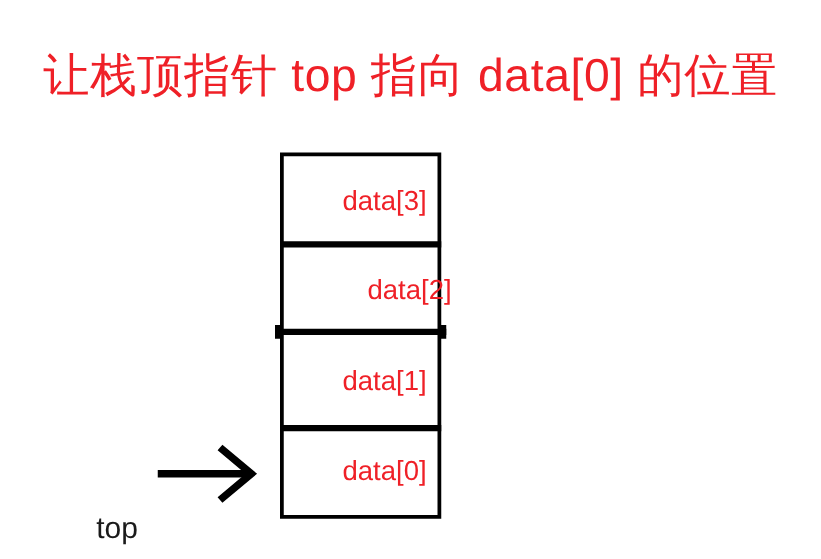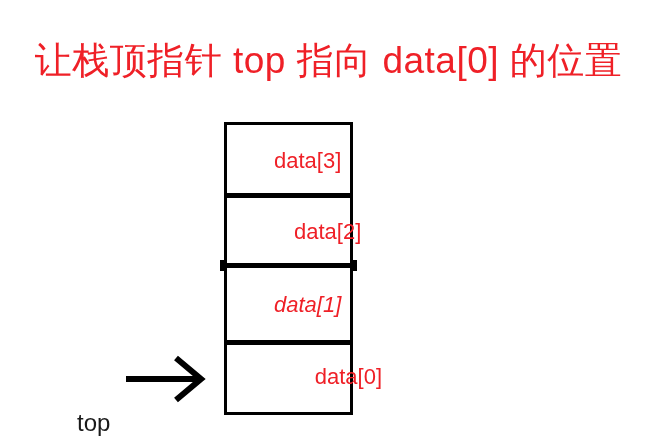--- a/index.html
+++ b/index.html
@@ -65,22 +65,22 @@
     font-size: 22px;
     line-height: 26px;
     color: #ef2027;
     padding-left: 15px;
     white-space: nowrap;
     font-weight: 400;
   }
 
   #cell-3 { top: 0px;   height: 72px; }
   #cell-2 { top: 72px;  height: 70px; padding-left: 20px; }
-  #cell-1 { top: 142px; height: 75px; font-style: italic; }
-  #cell-0 { top: 217px; height: 70px; justify-content: flex-end; }
+  #cell-1 { top: 142px; height: 75px; }
+  #cell-0 { top: 217px; height: 70px; }
 
   
   .divider {
     position: absolute;
     background: #000000;
     height: 5px;
   }
   #div-a { left: 224px; top: 193px; width: 129px; }
   #div-b { left: 220px; top: 263px; width: 137px; }
   #div-c { left: 224px; top: 340px; width: 129px; }

